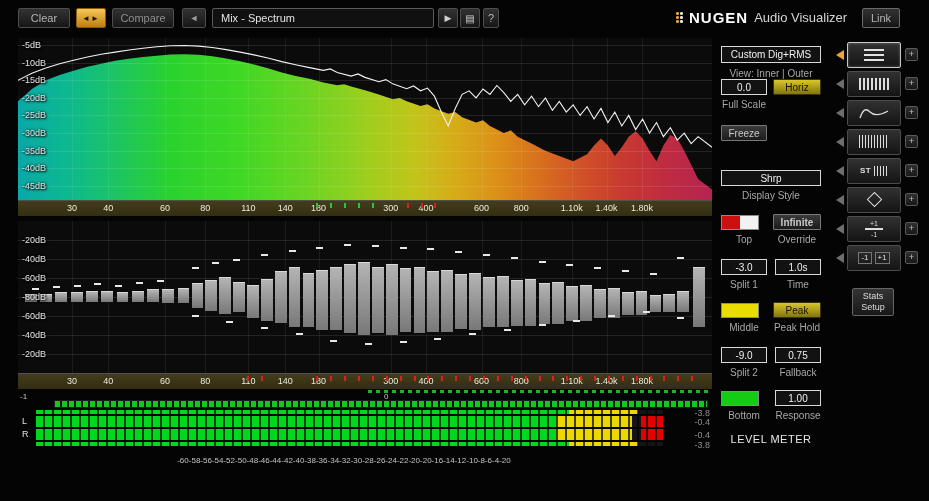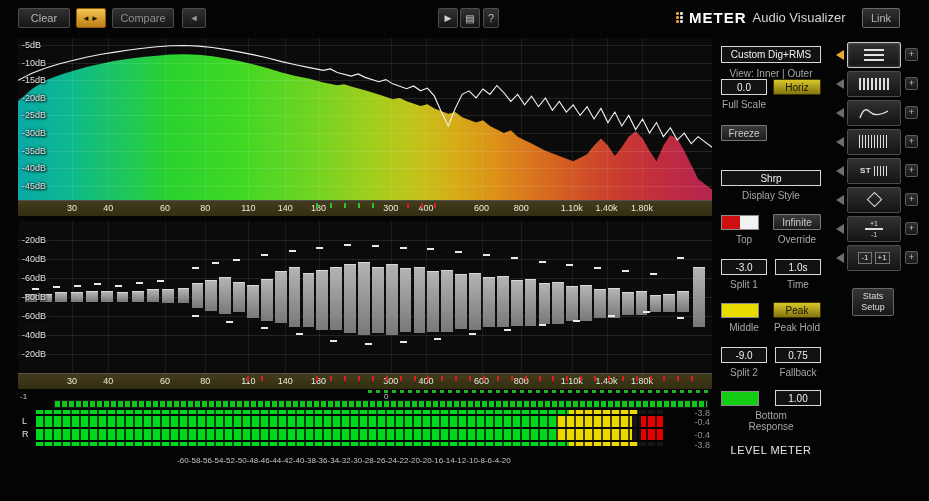--- a/index.html
+++ b/index.html
@@ -66,30 +66,30 @@
   .cw48{width:48px;}
   .swatch{width:38px;height:15px;border:1px solid #8a8a8a;box-sizing:border-box;display:flex;}
   .swatch .half{flex:1;}
   #preset-select{height:17px;}
   #view-label{margin-top:5px;}
   #row-fullscale{}
   #row-fullscale-labels{margin-top:4px;}
   #btn-freeze{margin-top:15px;width:46px;}
   #field-style{margin-top:29px;}
   #label-style{margin-top:4px;}
-  #row-top{margin-top:13px;}
+  #row-top{margin-top:13px;font-weight:bold;}
   #row-top-labels{margin-top:4px;}
   #row-split1{margin-top:14px;}
   #row-split1-labels{margin-top:4px;}
   #row-middle{margin-top:12px;justify-content:space-between;}
   #row-middle-labels{margin-top:4px;}
   #row-split2{margin-top:14px;}
   #row-split2-labels{margin-top:4px;}
   #row-bottom{margin-top:12px;}
-  #row-bottom-labels{margin-top:4px;flex-direction:column;}
+  #row-bottom-labels{margin-top:4px;}
   #lm-title{margin-top:12px;text-align:center;color:#e8e8e8;font-size:11px;letter-spacing:.5px;}
 
   
   #preset-col{position:absolute;left:836px;top:40px;width:92px;}
   .slot{position:relative;height:29px;display:flex;align-items:center;}
   .arr{width:0;height:0;border-top:5px solid transparent;border-bottom:5px solid transparent;border-right:8px solid #6e6e6e;margin-right:3px;}
   .arr.sel{border-right-color:#eda62f;}
   .slotbtn{width:54px;height:26px;background:linear-gradient(#313131,#141414);border:1px solid #4c4c4c;border-radius:2px;display:flex;align-items:center;justify-content:center;box-sizing:border-box;}
   .slotbtn.sel{border-color:#c8c8c8;box-shadow:0 0 3px rgba(255,255,255,.3) inset;}
   .plus{width:13px;height:13px;margin-left:4px;background:linear-gradient(#303030,#181818);border:1px solid #5a5a5a;color:#c0c0c0;font-size:9px;line-height:11px;text-align:center;border-radius:2px;box-sizing:border-box;}
@@ -111,37 +111,38 @@
 <div class="app">
 
   <div class="tbtn" id="btn-clear">Clear</div>
   <div class="tbtn" id="btn-swap">
       <span>◄►</span>
     </div>
   <div class="tbtn" id="btn-compare">Compare</div>
   <div class="tbtn" id="btn-prev">
       <span>◄</span>
     </div>
+  <div class="tbtn" id="title-field">Mix - Spectrum</div>
   <div class="tbtn" id="btn-play">
       <span>▶</span>
     </div>
   <div class="tbtn" id="btn-list">
       <span>▤</span>
     </div>
   <div class="tbtn" id="btn-help">?</div>
   <div id="brand">
     <span class="dgrid">
         <span></span>
         <span></span>
         <span></span>
         <span></span>
         <span></span>
         <span></span>
       </span>
-    <span class="bname">METER</span>
+    <span class="bname">NUGEN</span>
     <span class="bsuffix">Audio Visualizer</span>
   </div>
   <div class="tbtn" id="btn-link">Link</div>
 
   <div id="spec-panel">
     <div class="plot" id="spec-plot">
       <svg id="spec-svg" viewBox="0 0 100 100" preserveAspectRatio="none">
         <defs>
             <linearGradient id="specgrad" x1="0%" y1="0%" x2="100%" y2="0%">
               <stop offset="0%" stop-color="#0aa8a8"></stop>

